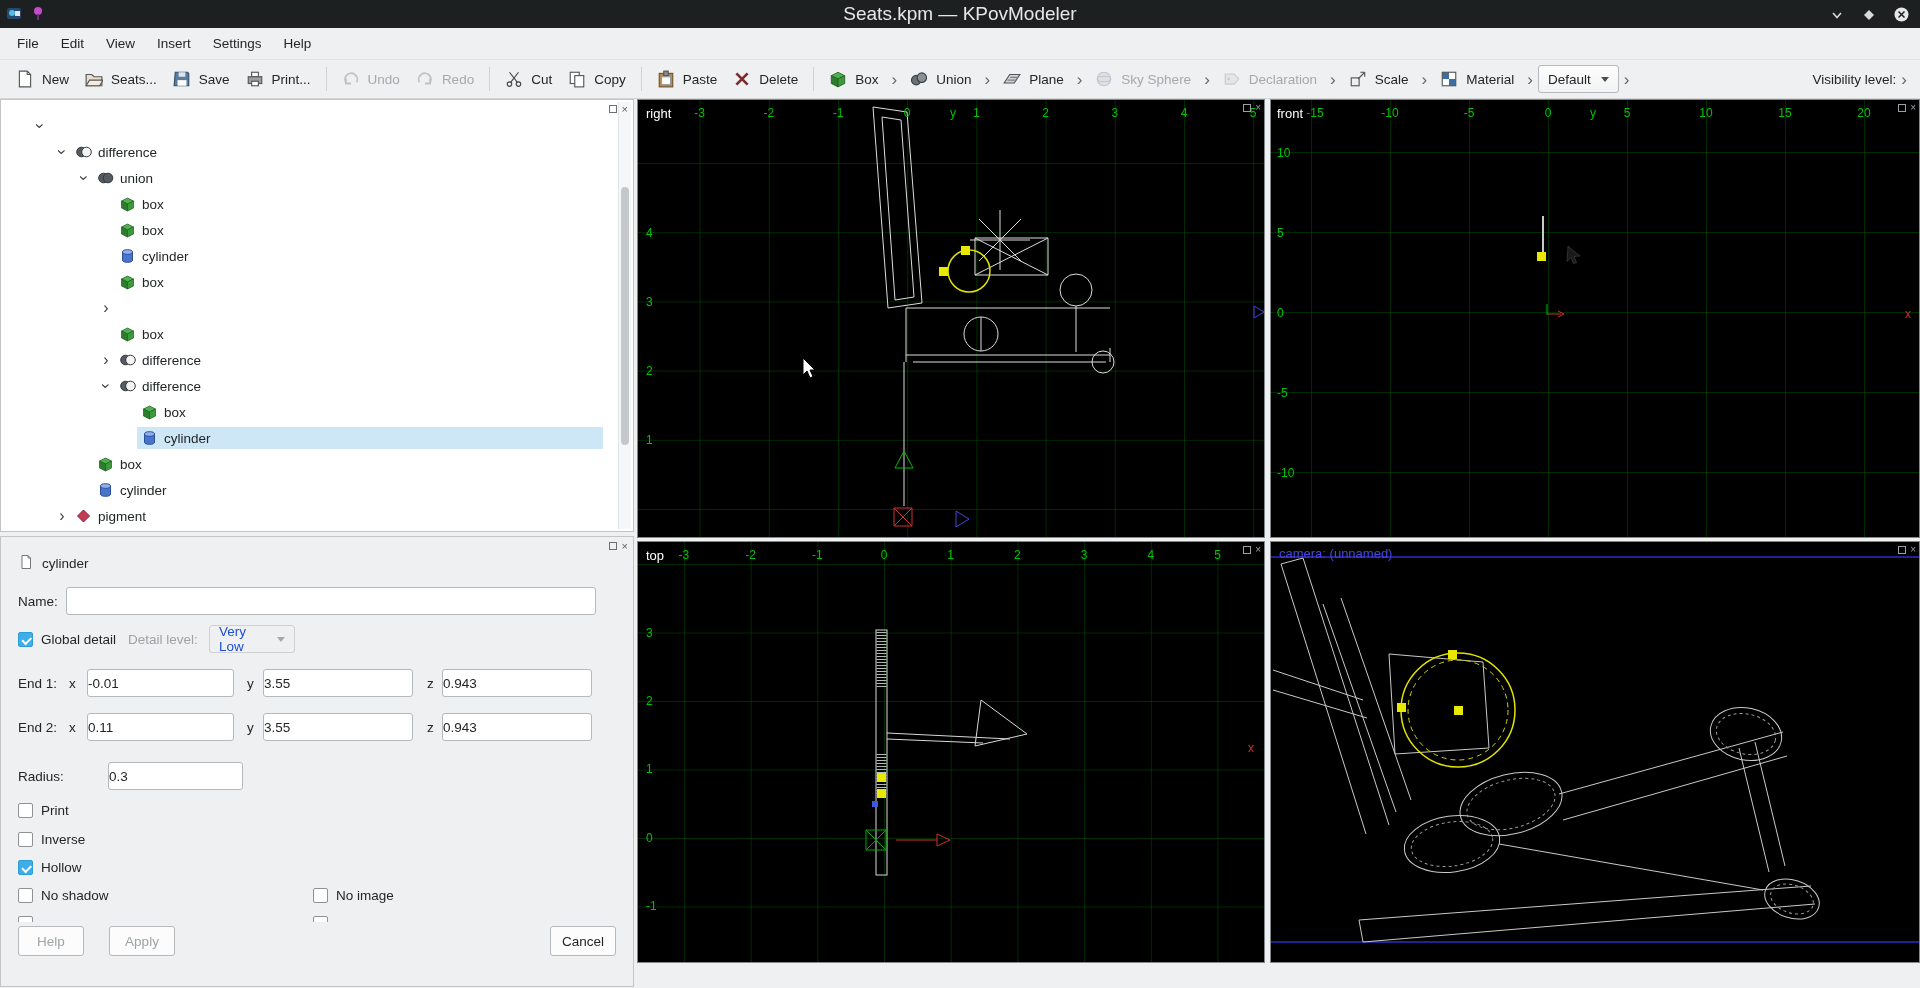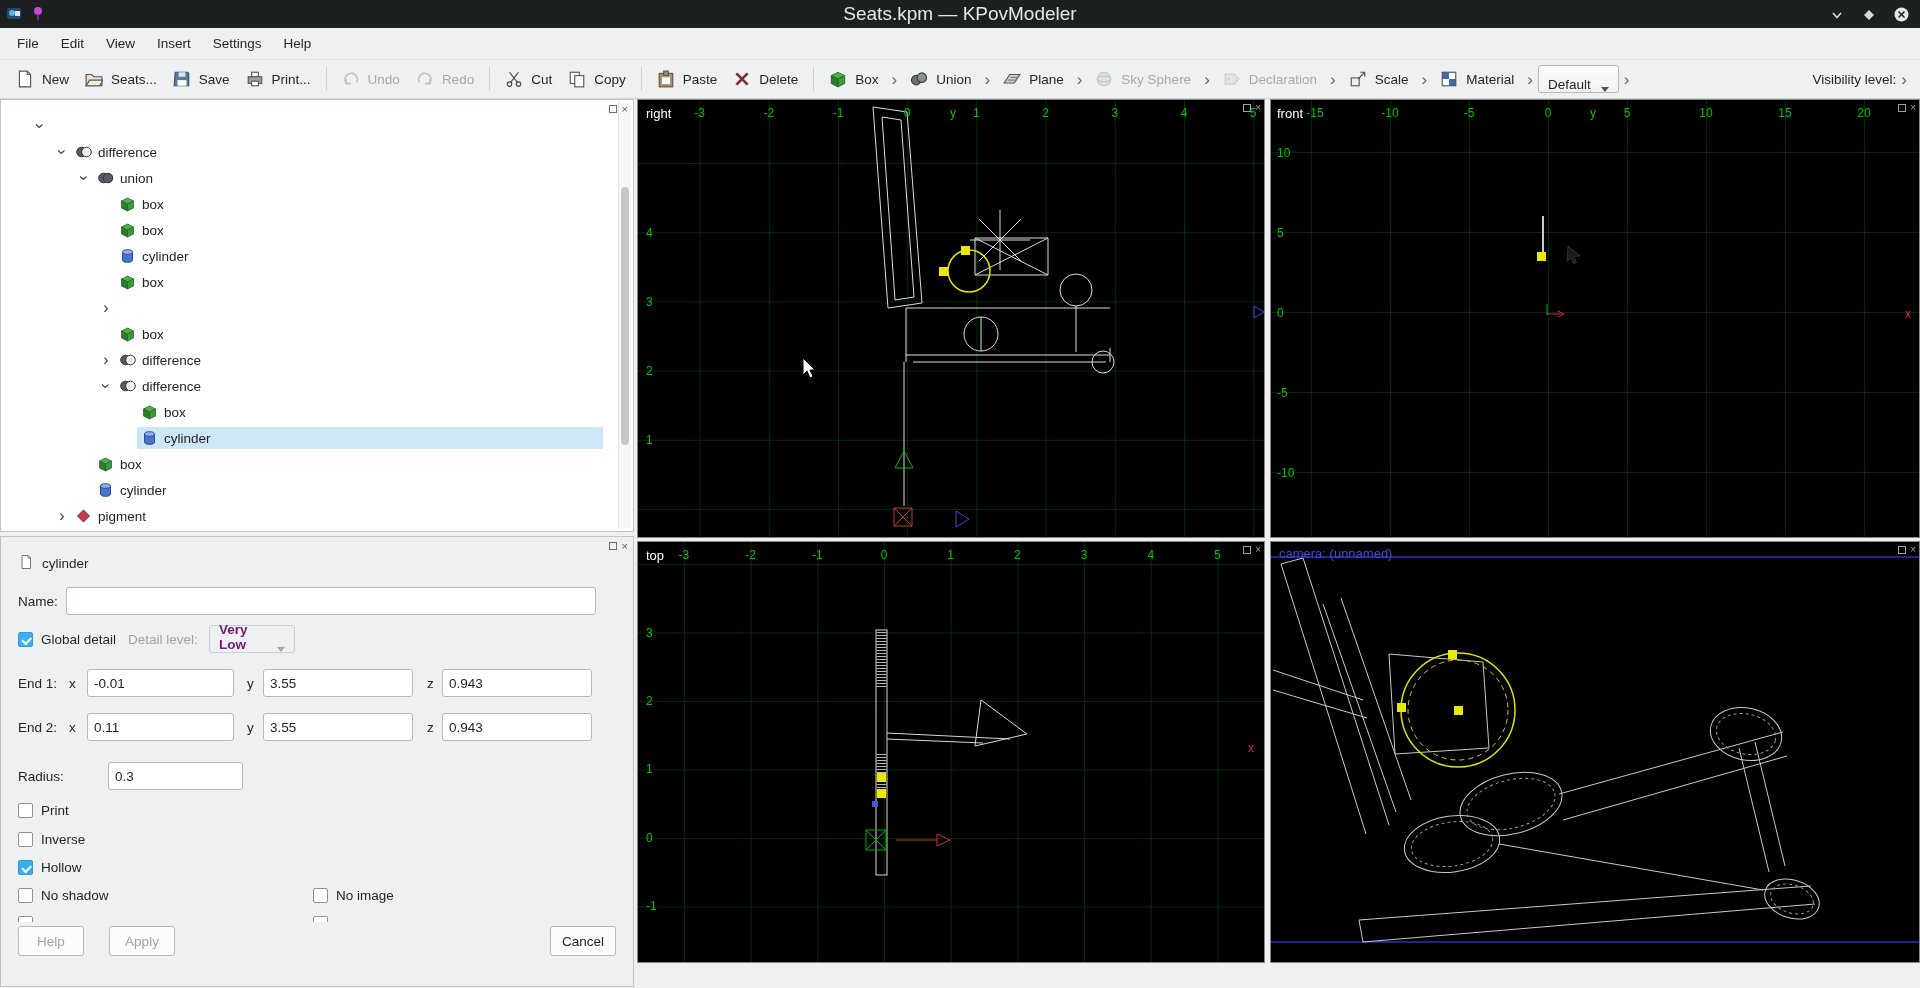--- a/index.html
+++ b/index.html
@@ -29,25 +29,25 @@
   .toolbar { position:absolute; left:0; top:60px; width:100%; height:39px;
     background:#eff0f1; display:flex; align-items:center; padding:0 8px;
     border-bottom:1px solid #d4d5d6; }
   .tbtn { display:flex; align-items:center; gap:8px; padding:5px 8px; border-radius:3px; white-space:nowrap; }
   .tbtn svg { width:18px; height:18px; display:block; }
   .tbtn.disabled { color:#a6a9ac; }
   .tbtn.disabled svg { opacity:.45; }
   .tsep { width:1px; height:24px; background:#d0d1d2; margin:0 7px; flex:none; }
   .tchev { color:#63666a; font-size:17px; padding:0 5px; line-height:1; }
   .combo { height:28px; border:1px solid #b6b9bb; border-radius:3px;
-    background:linear-gradient(#fdfdfd,#f1f2f3); display:flex; align-items:flex-end;
+    background:linear-gradient(#fdfdfd,#f1f2f3); display:flex; align-items:center;
     padding:0 9px; gap:10px; }
   .combo .arrow { width:0; height:0; border-left:4px solid transparent;
     border-right:4px solid transparent; border-top:5px solid #4d5052; }
-  .combo.disabled { color:#701a75; background:#eff0f1; border-color:#cfd0d1;font-weight:bold; }
+  .combo.disabled { color:#1d4ed8; background:#eff0f1; border-color:#cfd0d1; }
   .combo.disabled .arrow { border-top-color:#a6a9ac; }
 
   
   .main { position:absolute; left:0; top:99px; width:1920px; height:889px; background:#eff0f1; }
   .left-col { position:absolute; left:0; top:0; width:634px; height:100%; }
   .tree-panel { position:absolute; left:0; top:0; width:634px; height:433px;
     background:#ffffff; border:1px solid #c2c4c6; }
   .props-panel { position:absolute; left:0; top:437px; width:634px; height:451px;
     background:#eff0f1; border:1px solid #c2c4c6; }
   .panel-controls { position:absolute; right:5px; top:3px; display:flex; gap:5px;
@@ -65,21 +65,21 @@
   .ticon { width:17px; height:16px; flex:none; }
   .tree-scrollbar { position:absolute; right:2px; top:2px; bottom:2px; width:13px;
     background:#f6f7f8; border-left:1px solid #e3e4e5; }
   .tree-thumb { position:absolute; left:2px; top:85px; width:8px; height:258px;
     background:#c4c8cb; border-radius:4px; }
 
   
   .plabel { position:absolute; color:#232627; }
   .plabel.dim { color:#9fa3a6;text-align:center; }
   .tin { position:absolute; height:28px; border:1px solid #b6b9bb; border-radius:3px;
-    background:#fff; padding:0 6px; font-size:13.5px; font-family:inherit; color:#232627; }
+    background:#fff; padding:0 0; font-size:13.5px; font-family:inherit; color:#232627; }
   .cb { position:absolute; width:15px; height:15px; border:1px solid #8f9295; border-radius:2px;
     background:#fff; }
   .cb.checked { background:#3daee9; border-color:#2f9cd4; }
   .cb.checked::after { content:''; position:absolute; left:2.5px; top:3.5px; width:7px; height:3.5px;
     border-left:2px solid #fff; border-bottom:2px solid #fff; transform:rotate(-45deg); }
   .btn { position:absolute; height:30px; border:1px solid #b6b9bb; border-radius:3px;
     background:#fcfcfc; font-size:13.5px; display:flex; align-items:center; justify-content:center; }
   .btn.disabled { color:#9fa3a6; }
   .form-clip { position:absolute; left:0; top:0; width:100%; height:385px; overflow:hidden; }
 

